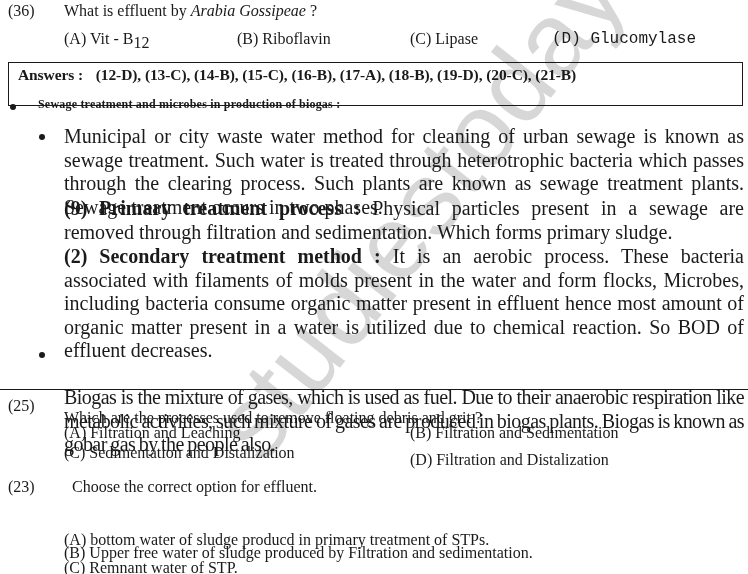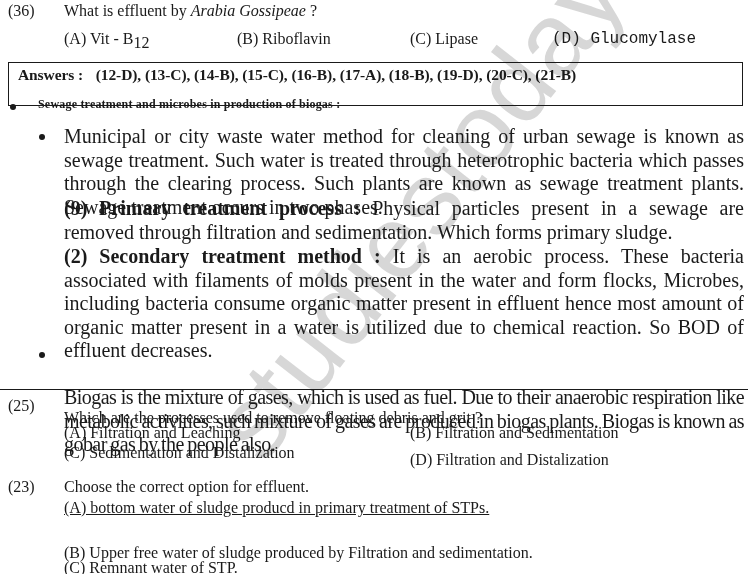--- a/index.html
+++ b/index.html
@@ -122,19 +122,19 @@
     <span class="abs q-num" style="left:8px; top:397px;">(25)</span>
     <span class="abs q-text" style="left:64px; top:409px;">Which are the processes used to remove floating debris and grit ?</span>
     <span class="abs opt" style="left:64px; top:424px;">(A) Filtration and Leaching</span>
     <span class="abs opt" style="left:410px; top:424px;">(B) Filtration and Sedimentation</span>
     <span class="abs opt" style="left:64px; top:444px;">(C) Sedimentation and Distalization</span>
     <span class="abs opt" style="left:410px; top:451px;">(D) Filtration and Distalization</span>
   </div>
 
   <div>
     <span class="abs q-num" style="left:8px; top:478px;">(23)</span>
-    <span class="abs q-text" style="left:64px; top:478px;">Choose the correct option for effluent.</span>
-    <span class="abs opt" style="left:64px; top:499px;text-decoration:underline;">(A) bottom water of sludge producd in primary treatment of STPs.</span>
+    <span class="abs q-text" style="left:72px; top:478px;">Choose the correct option for effluent.</span>
+    <span class="abs opt" style="left:64px; top:531px;">(A) bottom water of sludge producd in primary treatment of STPs.</span>
     <span class="abs opt" style="left:64px; top:544px;">(B) Upper free water of sludge produced by Filtration and sedimentation.</span>
     <span class="abs opt" style="left:64px; top:559px;">(C) Remnant water of STP.</span>
   </div>
 
 </div>
 
 </body></html>

